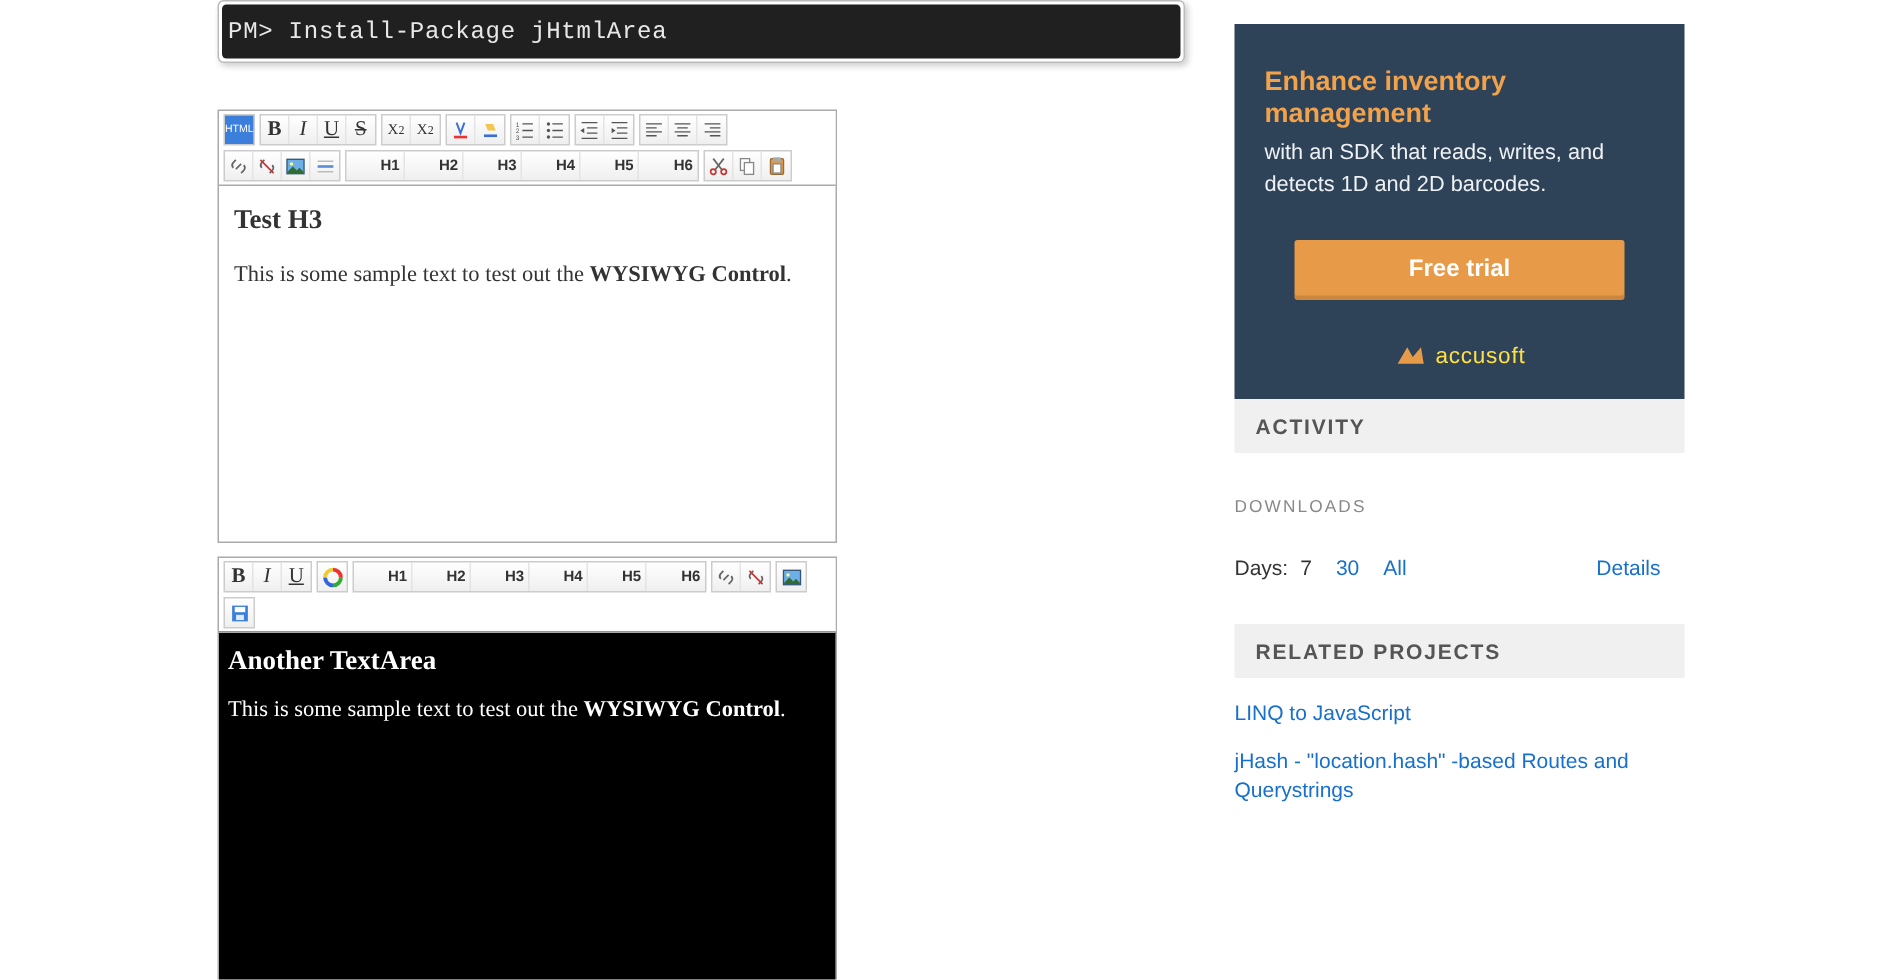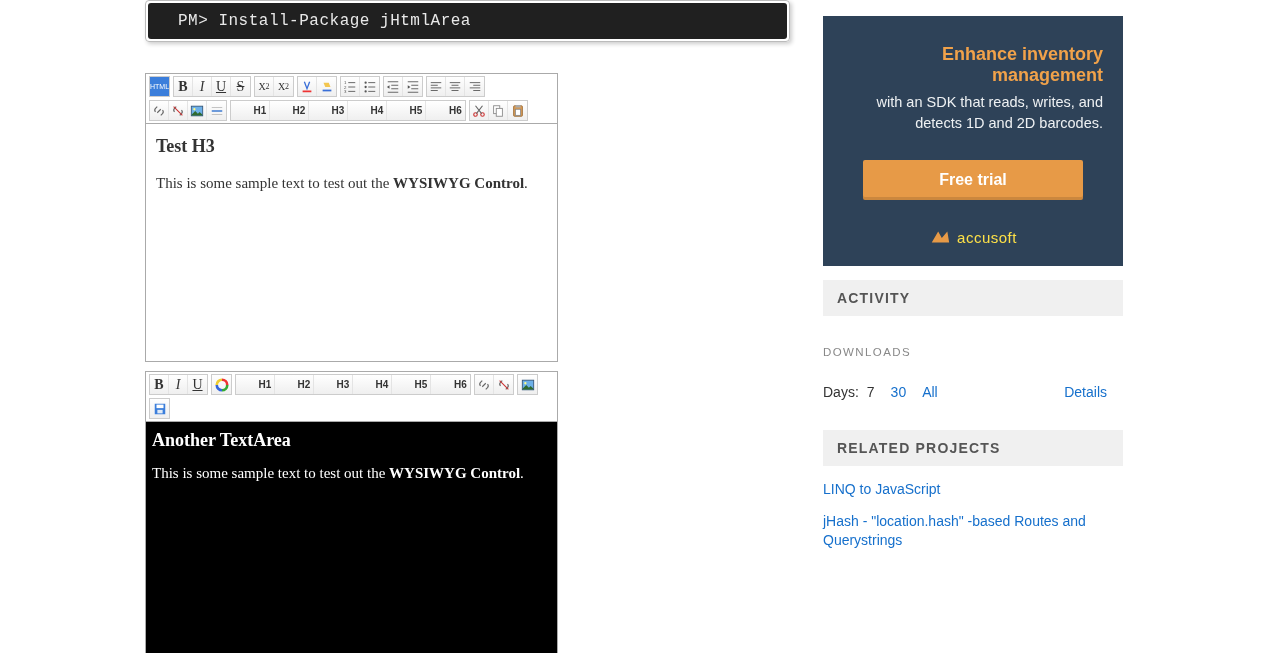--- a/index.html
+++ b/index.html
@@ -3,21 +3,21 @@
 <meta charset="utf-8">
 <style>
   * { box-sizing: border-box; }
   html, body { margin:0; padding:0; font-family: "Segoe UI", Arial, sans-serif; background:#fff; color:#333; font-size:14px; }
   .page { width:1263px; height:653px; position:relative; }
   .main { position:absolute; left:145px; top:0; width:645px; }
   .sidebar { position:absolute; left:823px; top:16px; width:300px; }
 
   
   .term-wrap { border:1px solid #bbb; border-radius:4px; padding:2px; box-shadow:2px 2px 4px rgba(0,0,0,.2); }
-  .term { background:#202020; color:#e8e8e8; font-family:"Consolas","Courier New",monospace; font-size:16px; padding:9px 30px; border-radius:3px; letter-spacing:0.5px; }
+  .term { background:#202020; color:#e8e8e8; font-family:"Consolas","Courier New",monospace; font-size:16px; padding:9px 4px; border-radius:3px; letter-spacing:0.5px; }
 
   
   .editor { margin-top:31px; border:1px solid #aaa; width:413px; background:#fff; }
   .toolbar { display:flex; flex-wrap:wrap; padding:2px 3px; gap:3px; background:#fff; }
   .tgroup { display:flex; border:1px solid #ccc; background:linear-gradient(#fff,#efefef); }
   .tb { width:19px; height:19px; display:flex; align-items:center; justify-content:center; border-right:1px solid #e4e4e4; cursor:pointer; font:10px/1 Arial, sans-serif; color:#333; }
   .tb:last-child { border-right:none; }
   .tb svg { width:14px; height:14px; display:block; }
   .hx { font:bold 10px Arial;margin-left:20px; }
   .tb.bold { font:bold 14px "Times New Roman", serif; }
@@ -32,30 +32,30 @@
   .canvas1 .body { font-size:15px; }
   .canvas1 .body b { font-weight:bold; }
 
   .editor2 { margin-top:9px; }
   .canvas2 { border-top:1px solid #aaa; background:#000; color:#fff; font-family:"Times New Roman", serif; padding:6px 6px; height:233px; }
   .canvas2 h3 { margin:2px 0 14px 0; font-size:18px; font-weight:bold; }
   .canvas2 .body { font-size:15px; }
   .canvas2 .body b { font-weight:bold; }
 
   
-  .ad { width:300px; height:250px; background:#2e4258; color:#fff; position:relative; display:flex; flex-direction:column; align-items:center; justify-content:flex-start; padding:28px 20px 0 20px; text-align:right; }
+  .ad { width:300px; height:250px; background:#2e4258; color:#fff; position:relative; display:flex; flex-direction:column; align-items:center; justify-content:flex-start; padding:28px 20px 0 20px; text-align:left; }
   .ad h4 { margin:0 0 6px 0; color:#f1a24a; font-size:18px; font-weight:600; }
   .ad p { margin:0; font-size:14.5px; line-height:1.45; color:#eef1f3; }
   .ad-btn { margin-top:26px; background:#e79a47; color:#fff; padding:11px 76px; font-size:16px; font-weight:600; border-radius:2px; cursor:pointer; box-shadow: inset 0 -3px 0 rgba(0,0,0,.12); }
   .ad-foot { margin-top:26px; display:flex; align-items:center; gap:6px; color:#fde047; font-size:15px; letter-spacing:.5px; }
   .ad-foot svg { width:22px; height:22px; }
   .ads-by { margin-top:10px; text-align:center; }
   .ads-by a { color:#0e5fbf; font-size:12px; font-weight:600; text-decoration:none; }
 
-  .panel { margin-top:14px; background:#f0f0f0; padding:10px 14px; color:#555; font-size:14px; letter-spacing:1.2px; text-transform:uppercase; font-weight:600; }
+  .panel { background:#f0f0f0; padding:10px 14px; color:#555; font-size:14px; letter-spacing:1.2px; text-transform:uppercase; font-weight:600; }
   .sub { margin-top:30px; color:#888; font-size:11.5px; letter-spacing:1.4px; text-transform:uppercase; }
   .dlnum { margin-top:12px; font-size:14px; color:#333; }
   .days { margin-top:26px; display:flex; align-items:center; font-size:14px; color:#333; }
   .days .lab { margin-right:8px; }
   .days .cur { margin-right:16px; }
   .days a { color:#1670cc; text-decoration:none; margin-right:16px; cursor:pointer; }
   .days .det { margin-left:auto; color:#1670cc; text-decoration:none; cursor:pointer; }
 
   .rel-list { margin-top:14px; }
   .rel-list a { display:block; color:#1670cc; text-decoration:none; font-size:14px; line-height:1.4; margin:12px 0; }

